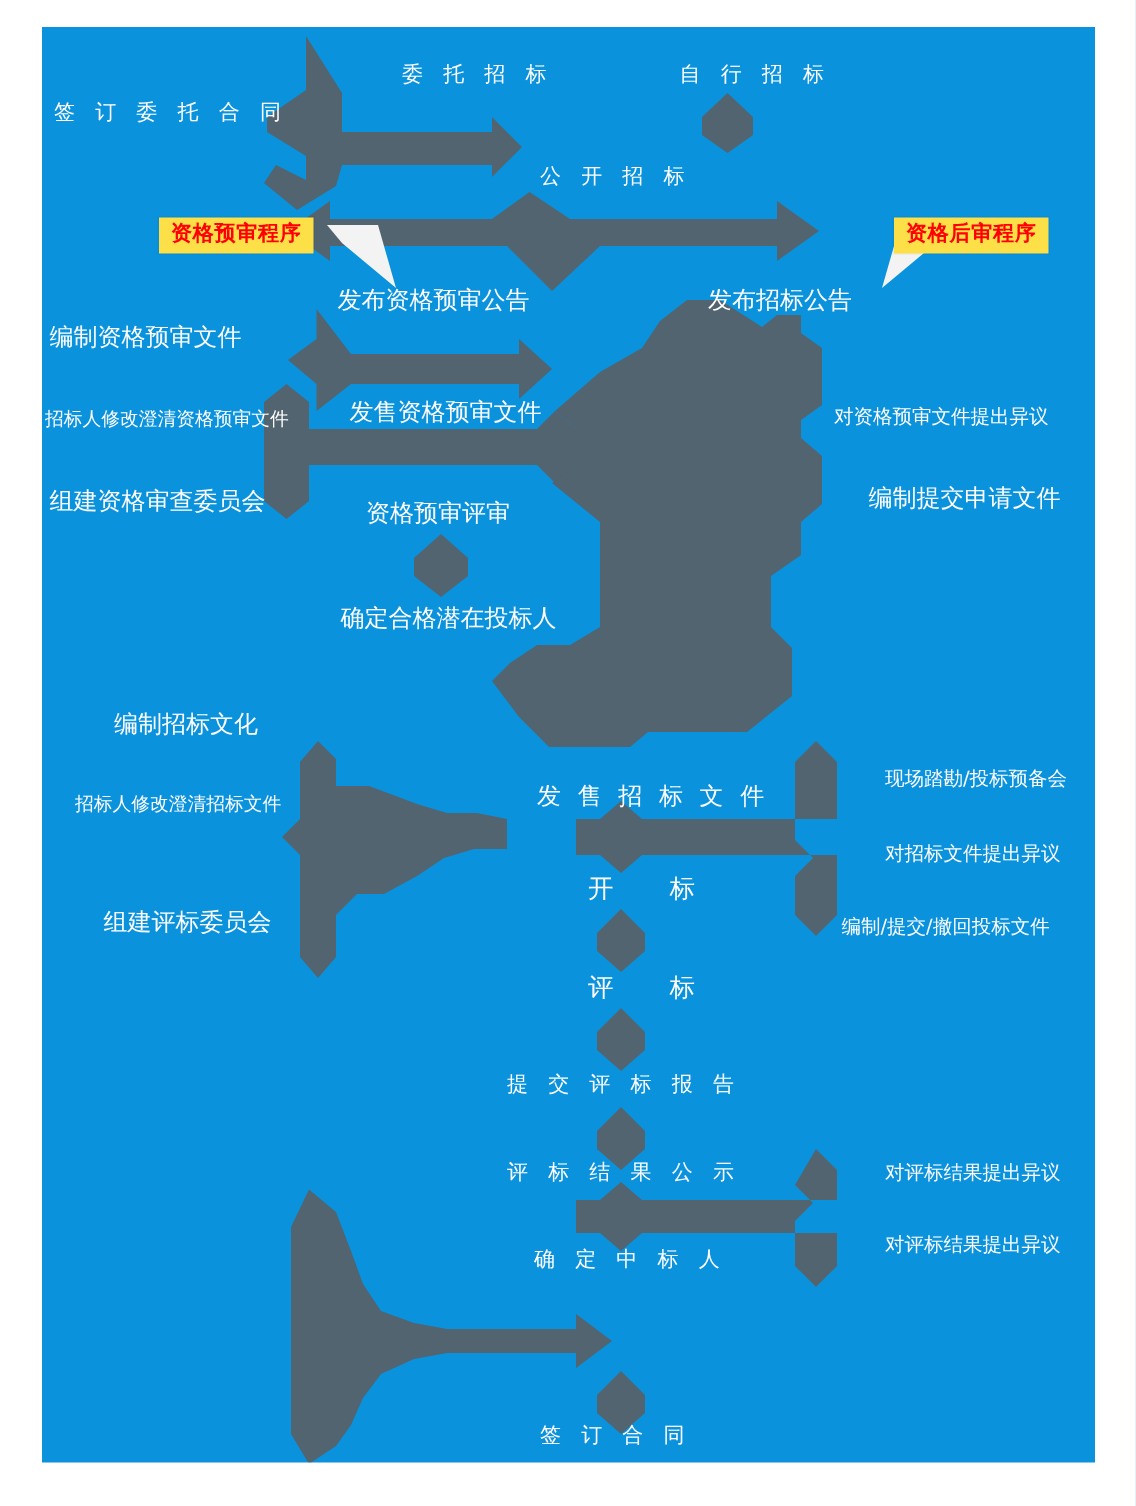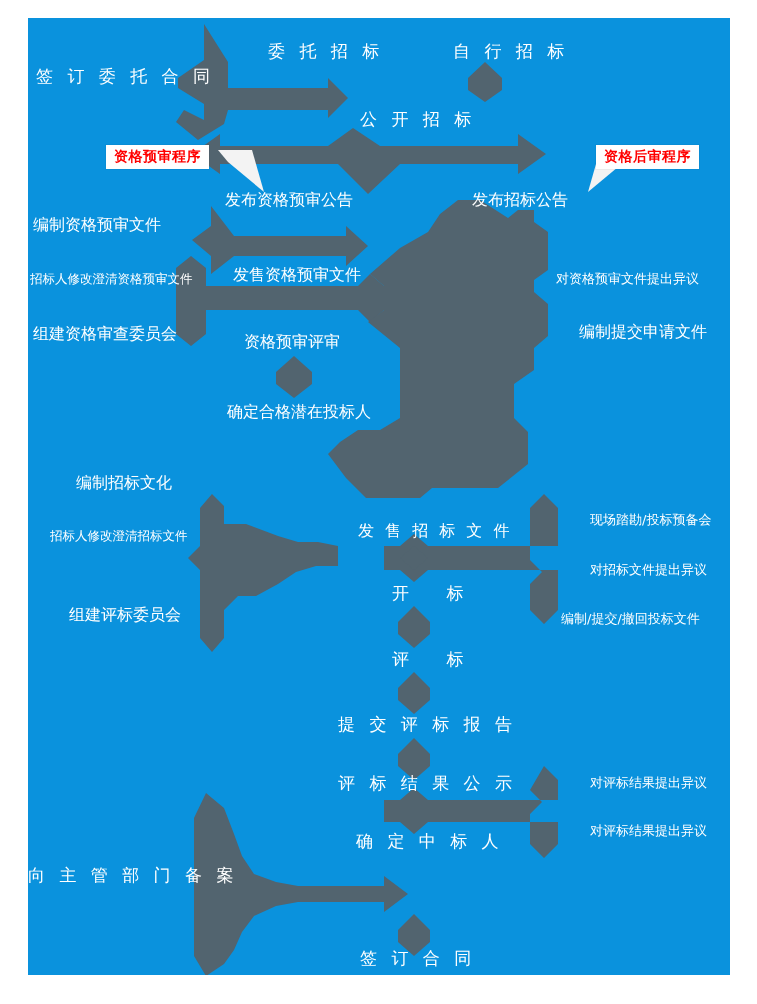--- a/index.html
+++ b/index.html
@@ -23,32 +23,32 @@
   
   .lbl{
     position:absolute;
     color:#ffffff;
     white-space:nowrap;
     line-height:1;
     font-weight:400;
     pointer-events:auto;
   }
   
-  .spine{font-size:17px;letter-spacing:4.5px;}
+  .spine{font-size:14px;letter-spacing:4.5px;}
   .spine-sm{font-size:16px;letter-spacing:3px;}
   .spine-xw{font-size:17px;letter-spacing:16px;}
   
   .side{font-size:16px;letter-spacing:0px;}
   .side-sm{font-size:13px;letter-spacing:0px;}
   .side-xs{font-size:12.5px;letter-spacing:0px;}
 
   
   .callout{
     position:absolute;
-    background:#ffffff;
+    background:#fde047;
     color:#ff0000;
     font-size:14px;
     font-weight:bold;
     letter-spacing:0.5px;
     padding:4px 8px 5px 8px;
     line-height:1.1;
     white-space:nowrap;
     box-shadow:0 0 0 1px rgba(0,0,0,0.03);
   }
   .callout-tail{position:absolute;}
@@ -195,19 +195,18 @@
     <div class="lbl spine" style="left:310px;top:698px;">提 交 评 标 报 告</div>
 
     <div class="lbl spine" style="left:310px;top:757px;">评 标 结 果 公 示</div>
 
     <div class="lbl side-sm" style="left:562px;top:758px;">对评标结果提出异议</div>
 
     <div class="lbl spine" style="left:328px;top:815px;">确 定 中 标 人</div>
 
     <div class="lbl side-sm" style="left:562px;top:806px;">对评标结果提出异议</div>
 
-    <div class="lbl spine" style="left:0px;top:849px;">向 主 管 部 门 备 案</div>
 
 
     <div class="lbl spine" style="left:332px;top:932px;">签 订 合 同</div>
 
   </div>
 </div>
 
 </body></html>

